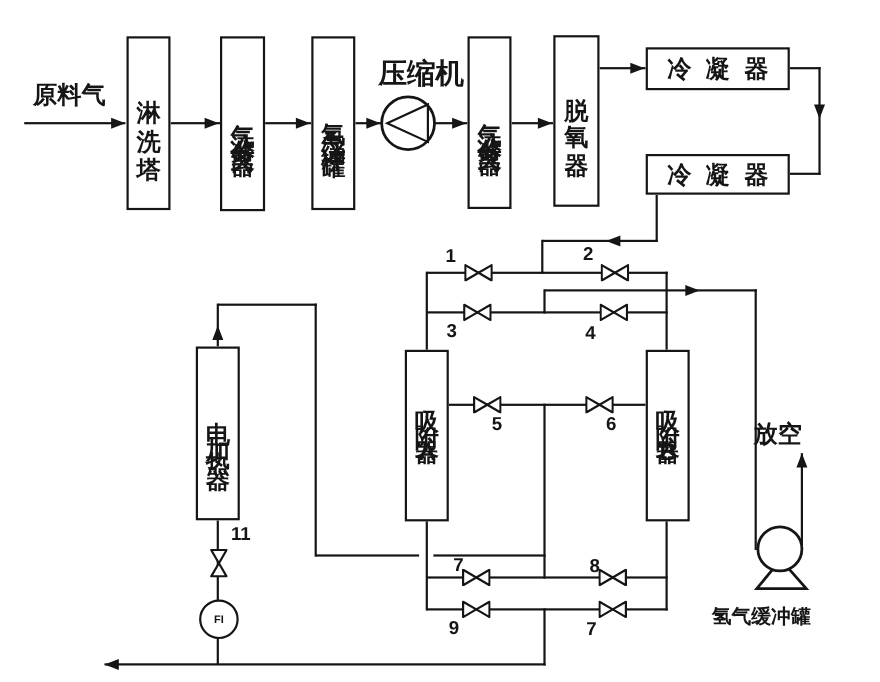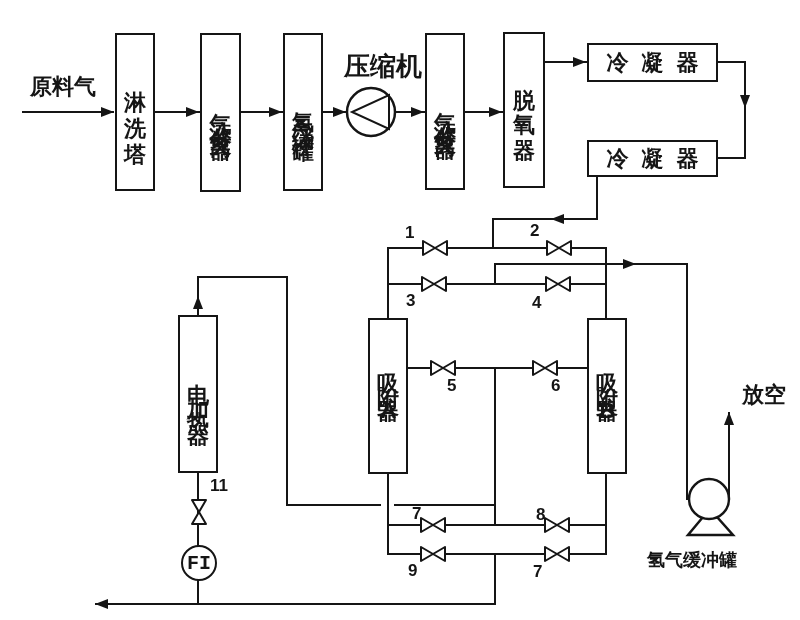--- a/index.html
+++ b/index.html
@@ -28,21 +28,21 @@
   .ar { position:absolute; width:0; height:0; z-index:2; }
   .ar-r { border-top:5px solid transparent; border-bottom:5px solid transparent; border-left:13px solid #151515; }
   .ar-l { border-top:5px solid transparent; border-bottom:5px solid transparent; border-right:13px solid #151515; }
   .ar-u { border-left:5px solid transparent; border-right:5px solid transparent; border-bottom:13px solid #151515; }
   .ar-d { border-left:5px solid transparent; border-right:5px solid transparent; border-top:13px solid #151515; }
   svg.sym { position:absolute; z-index:3; overflow:visible; }
   .fi-circle {
     position:absolute; left:181px; top:545px; width:36px; height:36px;
     border:2px solid #151515; border-radius:50%; background:#fff; box-sizing:border-box;
     display:flex; align-items:center; justify-content:center;
-    font-weight:bold; font-size:20px; z-index:3;font-family:Liberation Mono, monospace;
+    font-weight:bold; font-size:10px; z-index:3;
   }
 </style>
 </head>
 <body>
 
 <div id="stage">
 
   <svg width="0" height="0" style="position:absolute">
     <defs>
       <symbol id="vh" viewBox="0 0 26 16">
@@ -193,16 +193,16 @@
   <div class="lbl" style="left:447px;top:376px;font-size:17px">5</div>
   <div class="lbl" style="left:551px;top:376px;font-size:17px">6</div>
   <div class="lbl" style="left:412px;top:504px;font-size:17px">7</div>
   <div class="lbl" style="left:536px;top:505px;font-size:17px">8</div>
   <div class="lbl" style="left:408px;top:561px;font-size:17px">9</div>
   <div class="lbl" style="left:533px;top:562px;font-size:17px">7</div>
   <div class="lbl" style="left:210px;top:476px;font-size:17px">11</div>
 
   <div class="lbl" style="left:30px;top:72px;font-size:22px">原料气</div>
   <div class="lbl" style="left:344px;top:49px;font-size:26px">压缩机</div>
-  <div class="lbl" style="left:742px;top:380px;font-size:22px">放空</div>
+  <div class="lbl" style="left:685px;top:380px;font-size:22px">放空</div>
   <div class="lbl" style="left:647px;top:548px;font-size:18px">氢气缓冲罐</div>
 
 </div>
 
 </body></html>

